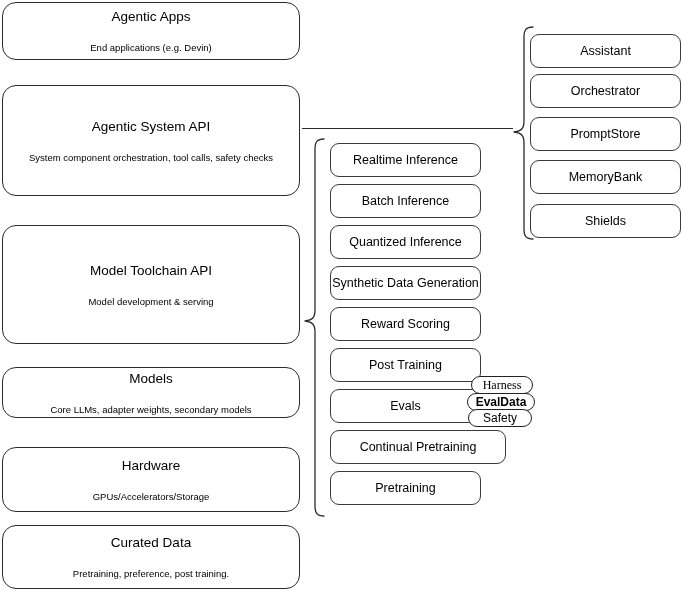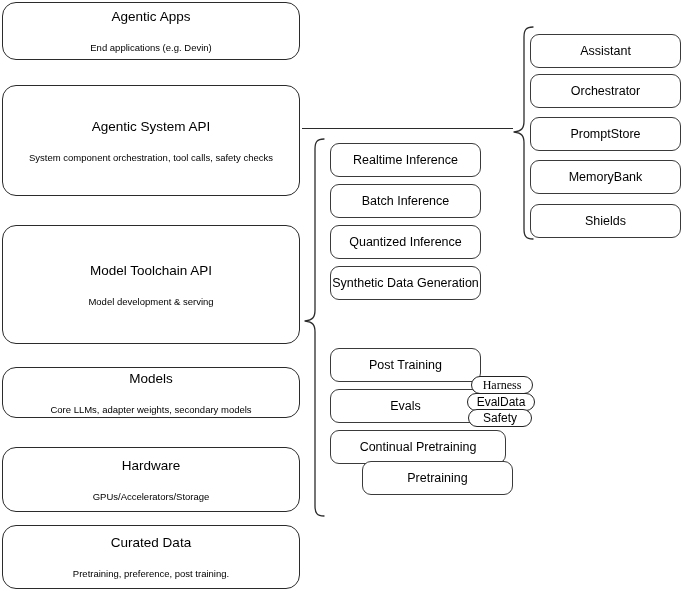--- a/index.html
+++ b/index.html
@@ -156,32 +156,33 @@
   </svg>
 
   <div class="cap" style="left:330px; top:143px; width:151px;">Realtime Inference</div>
 
   <div class="cap" style="left:330px; top:184px; width:151px;">Batch Inference</div>
 
   <div class="cap" style="left:330px; top:266px; width:151px;">Synthetic Data Generation</div>
 
   <div class="cap" style="left:330px; top:225px; width:151px;">Quantized Inference</div>
 
+  <div class="cap" style="left:330px; top:307px; width:151px;">Reward Scoring</div>
 
   <div class="cap" style="left:330px; top:348px; width:151px;">Post Training</div>
 
   <div class="cap" style="left:330px; top:389px; width:151px;">Evals</div>
 
   <div class="cap" style="left:330px; top:430px; width:176px;">Continual Pretraining</div>
 
-  <div class="cap" style="left:330px; top:461px; width:151px;margin-left:32px;">Pretraining</div>
+  <div class="cap" style="left:330px; top:471px; width:151px;">Pretraining</div>
 
   <div class="pill" style="left:471px; top:376px; width:62px; height:18px;font-family:Liberation Serif, serif;">Harness</div>
 
-  <div class="pill" style="left:467px; top:393px; width:68px; height:18px;">EvalData</div>
+  <div class="pill" style="left:467px; top:393px; width:68px; height:18px;font-weight:bold;">EvalData</div>
 
   <div class="pill" style="left:468px; top:409px; width:64px; height:18px;">Safety</div>
 
   <div class="cap" style="left:530px; top:34px; width:151px;">Assistant</div>
 
   <div class="cap" style="left:530px; top:74px; width:151px;">Orchestrator</div>
 
   <div class="cap" style="left:530px; top:117px; width:151px;">PromptStore</div>
 
   <div class="cap" style="left:530px; top:160px; width:151px;">MemoryBank</div>

